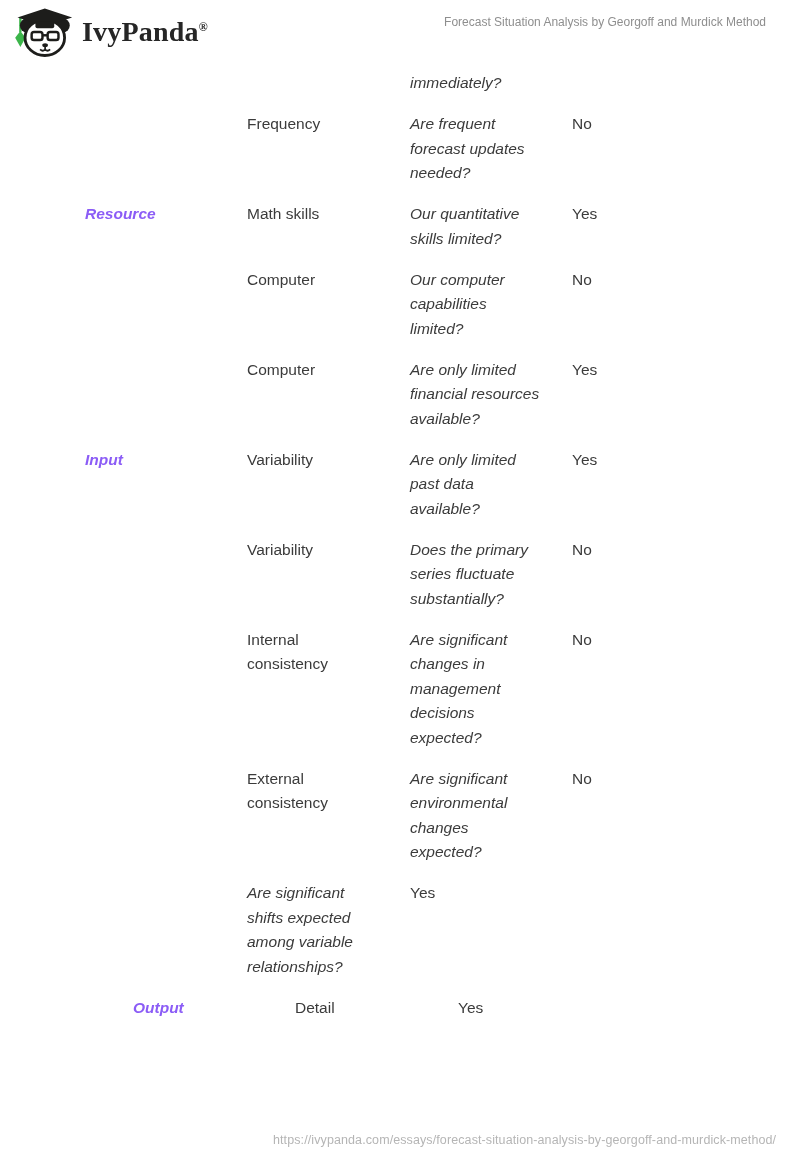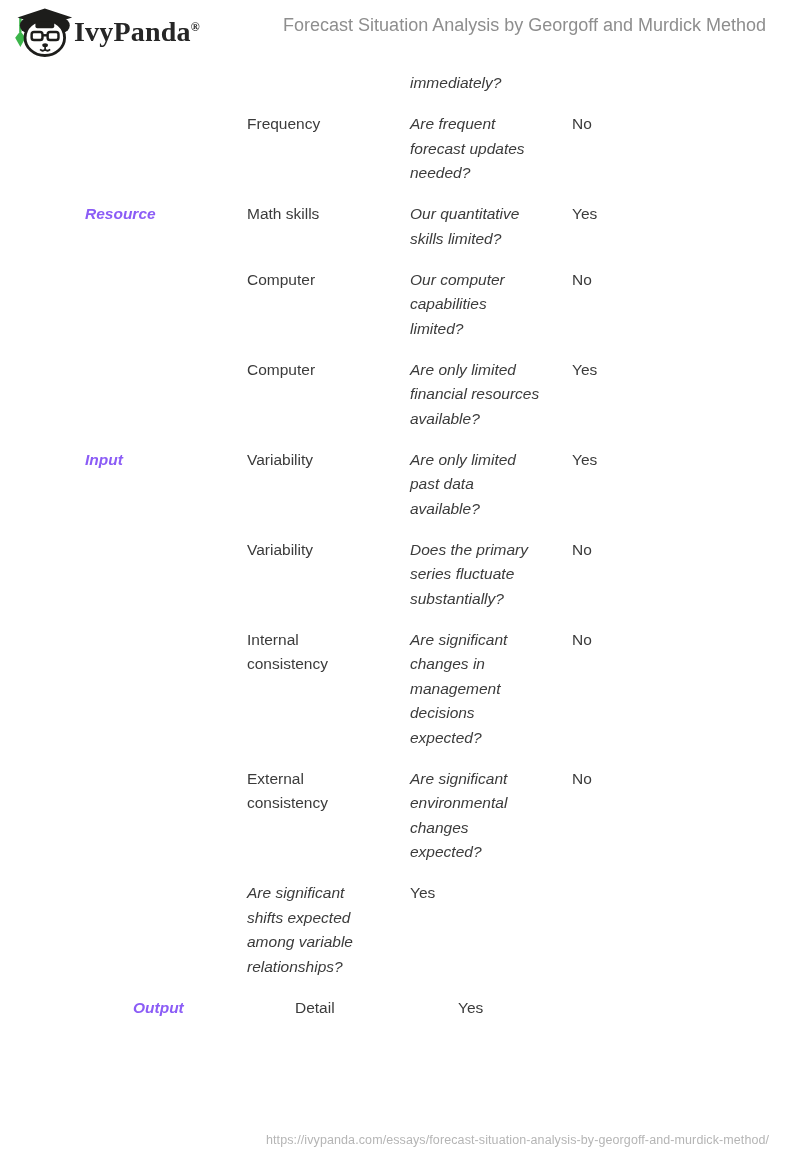--- a/index.html
+++ b/index.html
@@ -16,39 +16,40 @@
   .header {
     display: flex;
     align-items: flex-start;
     justify-content: space-between;
     padding: 6px 34px 0 10px;
     height: 60px;
   }
   .brand {
     display: flex;
     align-items: center;
+    gap: 8px;
     justify-content: flex-end;
   }
   .brand svg { display: block; }
   .wordmark {
     font-family: "Liberation Serif", serif;
     font-weight: 700;
     font-size: 28px;
     color: #262626;
     letter-spacing: 0.2px;
     line-height: 52px;
   }
   .wordmark sup {
     font-size: 12px;
     vertical-align: super;
     line-height: 0;
   }
   .doc-title {
     margin-top: 9px;
-    font-size: 18px;
+    font-size: 12px;
     color: #8e8e8e;
     text-align: right;
   }
 
   
   .content {
     margin: 11px 0 0 85px;
     width: 640px;
   }
   .t-row {
@@ -59,21 +60,21 @@
     line-height: 24.5px;
   }
   .t-row:last-child { margin-bottom: 0; margin-left: 48px; }
   .cell { white-space: pre-line; }
   .cell.category { font-weight: 700; color: #8b5cf6; font-style: italic; }
   .cell.question { max-width: 150px; font-style: italic; }
 
   
   .footer-url {
     position: absolute;
-    left: 266px;
+    left: 273px;
     bottom: 13px;
     font-size: 12.5px;
     color: #b5b5b5;
     letter-spacing: 0.1px;
   }
 </style>
 </head>
 <body>
 
 <div class="header">

